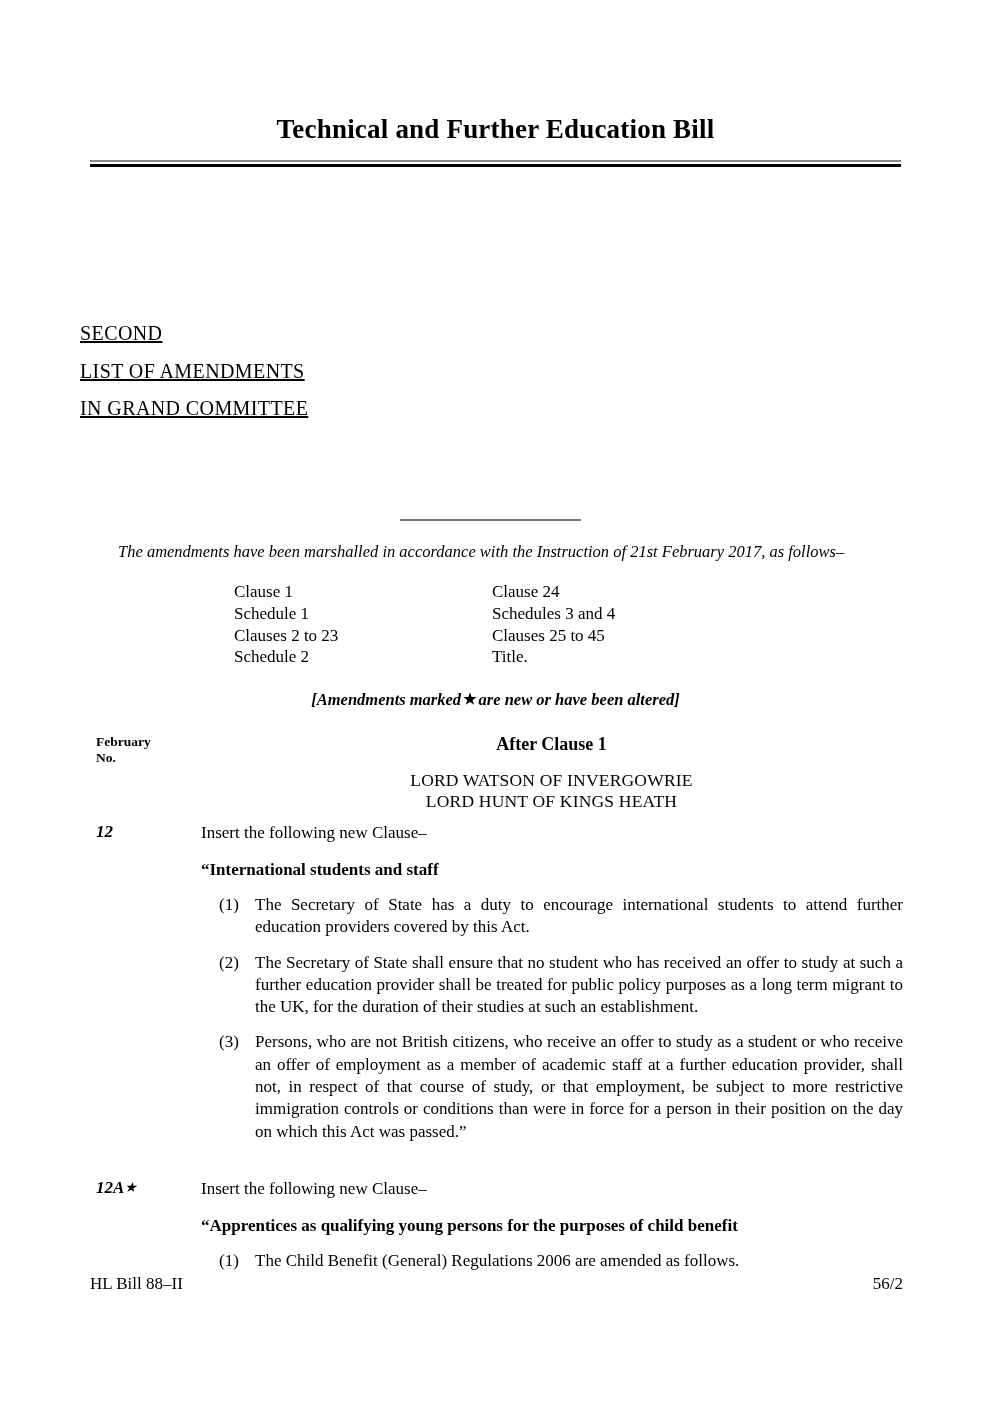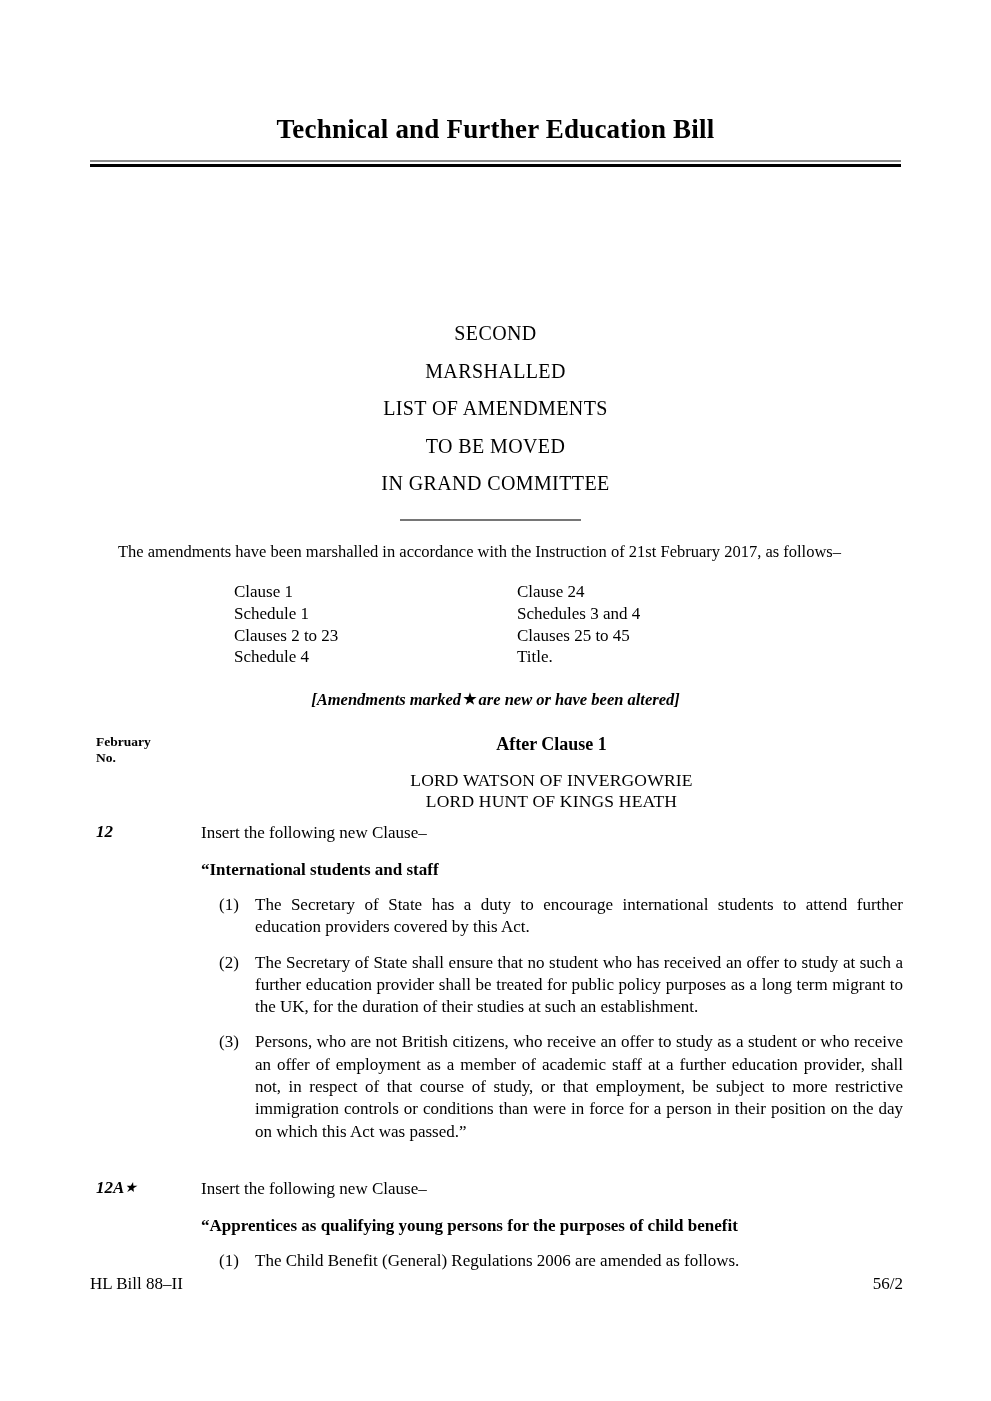--- a/index.html
+++ b/index.html
@@ -49,24 +49,24 @@
     background: #ffffff;
   }
   .title-rule .thick {
     height: 3px;
     background: #000000;
   }
 
   
   .heading-block {
     position: absolute;
-    left: 90px;
+    left: 80px;
     top: 303px;
     width: 811px;
-    text-align: center;
+    text-decoration: underline;
   }
   .heading-block .hline {
     font-size: 20px;
     line-height: 37.5px;
     letter-spacing: 0.4px;
   }
 
   .divider {
     position: absolute;
     left: 400px;
@@ -75,38 +75,38 @@
     height: 2px;
     background: #767676;
   }
 
   
   .instruction {
     position: absolute;
     left: 90px;
     top: 529px;
     width: 813px;
+    font-style: italic;
     font-size: 16.5px;
     line-height: 22px;
     text-align: justify;
     text-indent: 28px;
   }
 
   
   .clause-cols {
     position: absolute;
     left: 234px;
     top: 569px;
     width: 460px;
   }
   .clause-row {
     display: flex;
     line-height: 21.8px;
     font-size: 17px;
-    gap: 25px;
   }
   .clause-row .col-l {
     width: 258px;
     flex: 0 0 258px;
   }
   .clause-row .col-r {
     flex: 1 1 auto;
   }
 
   
@@ -233,23 +233,21 @@
 
   <div class="doc-title">Technical and Further Education Bill</div>
   <div class="title-rule" style="top:148px;">
     <div class="thin"></div>
     <div class="gap"></div>
     <div class="thick"></div>
   </div>
 
   <div class="heading-block">
     <div class="hline">SECOND</div>
-    <div class="hline">MARSHALLED</div>
     <div class="hline">LIST OF AMENDMENTS</div>
-    <div class="hline">TO BE MOVED</div>
     <div class="hline">IN GRAND COMMITTEE</div>
   </div>
 
   <div class="divider"></div>
 
   <div class="instruction">The amendments have been marshalled in accordance with the Instruction of 21st February 2017, as follows–</div>
 
   <div class="clause-cols">
     <div class="clause-row">
       <div class="col-l">Clause 1</div>
@@ -257,21 +255,21 @@
     </div>
     <div class="clause-row">
       <div class="col-l">Schedule 1</div>
       <div class="col-r">Schedules 3 and 4</div>
     </div>
     <div class="clause-row">
       <div class="col-l">Clauses 2 to 23</div>
       <div class="col-r">Clauses 25 to 45</div>
     </div>
     <div class="clause-row">
-      <div class="col-l">Schedule 4</div>
+      <div class="col-l">Schedule 2</div>
       <div class="col-r">Title.</div>
     </div>
   </div>
 
   <div class="star-note">
     <span>[Amendments marked</span><span class="star">★</span><span>are new or have been altered]</span>
   </div>
 
   <div class="amend-no-label">
     <div>February</div>

